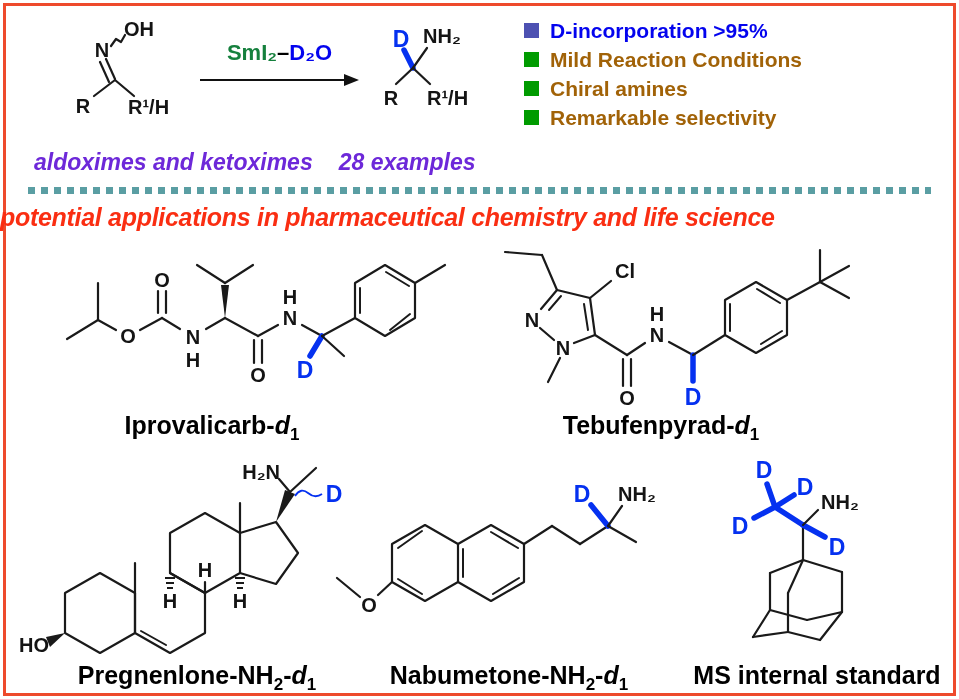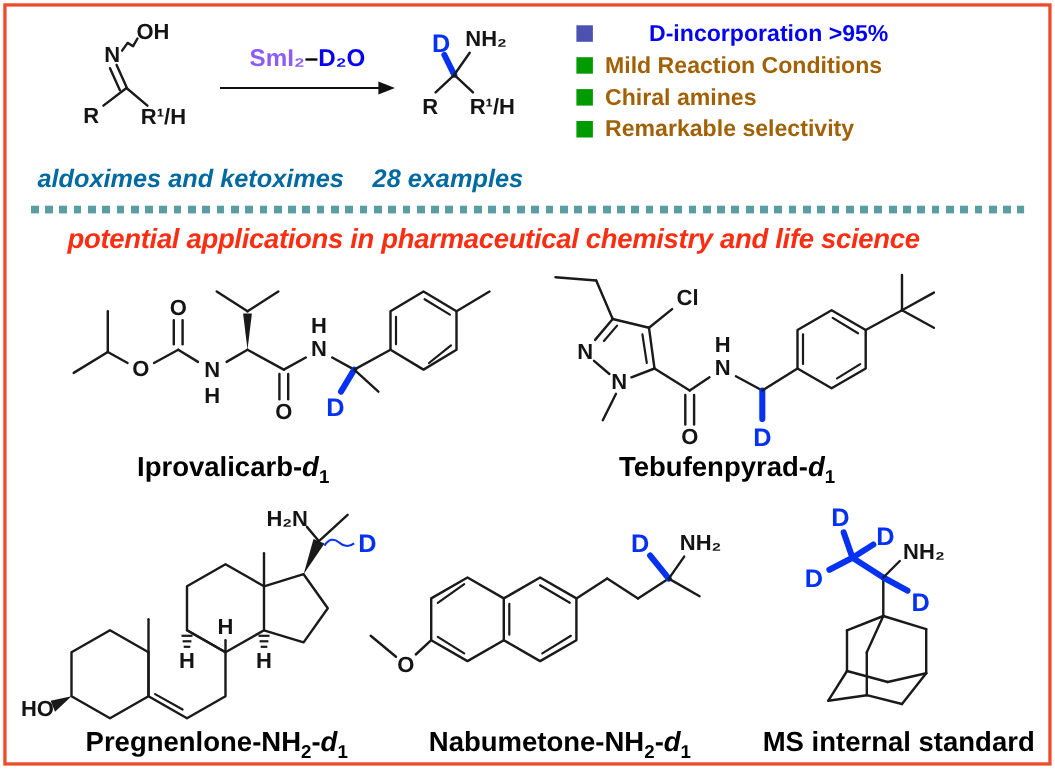--- a/index.html
+++ b/index.html
@@ -15,32 +15,32 @@
   svg .bbond{stroke:#0531f0;stroke-width:5.5;fill:none;stroke-linecap:round;}
   svg .bthin{stroke:#0531f0;stroke-width:1.8;fill:none;}
   svg .hash{stroke:#1a1a1a;stroke-width:2;}
   svg text{font-family:"Liberation Sans",sans-serif;font-size:20px;font-weight:600;fill:#141414;
            text-anchor:middle;dominant-baseline:central;}
   svg text.d{fill:#0531f0;font-weight:bold;font-size:23px;}
   svg text.ta-start{text-anchor:start;}
   svg text.ta-end{text-anchor:end;}
   
   .catalyst{left:197px;top:40px;width:165px;text-align:center;font-size:22px;font-weight:bold;}
-  .catalyst .green{color:#8b5cf6;}
+  .catalyst .green{color:#15803d;}
   .catalyst .blue{color:#0404ee;}
   .benefits{left:524px;top:16px;}
   .benefit{display:flex;align-items:center;height:29px;font-size:21px;font-weight:bold;color:#a16207;}
   .benefit .sq{width:15px;height:15px;background:#009b00;margin-right:11px;flex:0 0 auto;}
-  .benefit.first{color:#0404ee;gap:40px;}
+  .benefit.first{color:#0404ee;}
   .benefit.first .sq{background:#4d51b2;}
-  .substrates{left:34px;top:149px;font-size:23px;font-weight:bold;font-style:italic;color:#0369a1;}
+  .substrates{left:34px;top:149px;font-size:23px;font-weight:bold;font-style:italic;color:#6d28d9;}
   .substrates .gap{display:inline-block;width:26px;}
   .dashes{left:28px;top:187px;width:903px;height:7px;
           background:repeating-linear-gradient(90deg,#5a9ea3 0 7px,transparent 7px 13px);}
-  .apps{left:0;top:203px;width:836px;text-align:right;font-size:25px;font-weight:bold;
+  .apps{left:0;top:203px;width:836px;text-align:left;font-size:25px;font-weight:bold;
         font-style:italic;color:#fa2e12;letter-spacing:-0.3px;}
   .mol-label{font-size:25px;font-weight:bold;color:#000000;white-space:nowrap;transform:translateX(-50%);}
   .mol-label sub{font-size:0.68em;}
   .mol-label i{font-style:italic;}
 </style>
 </head>
 <body>
 
 <div id="figure">
   <div class="frame"></div>

